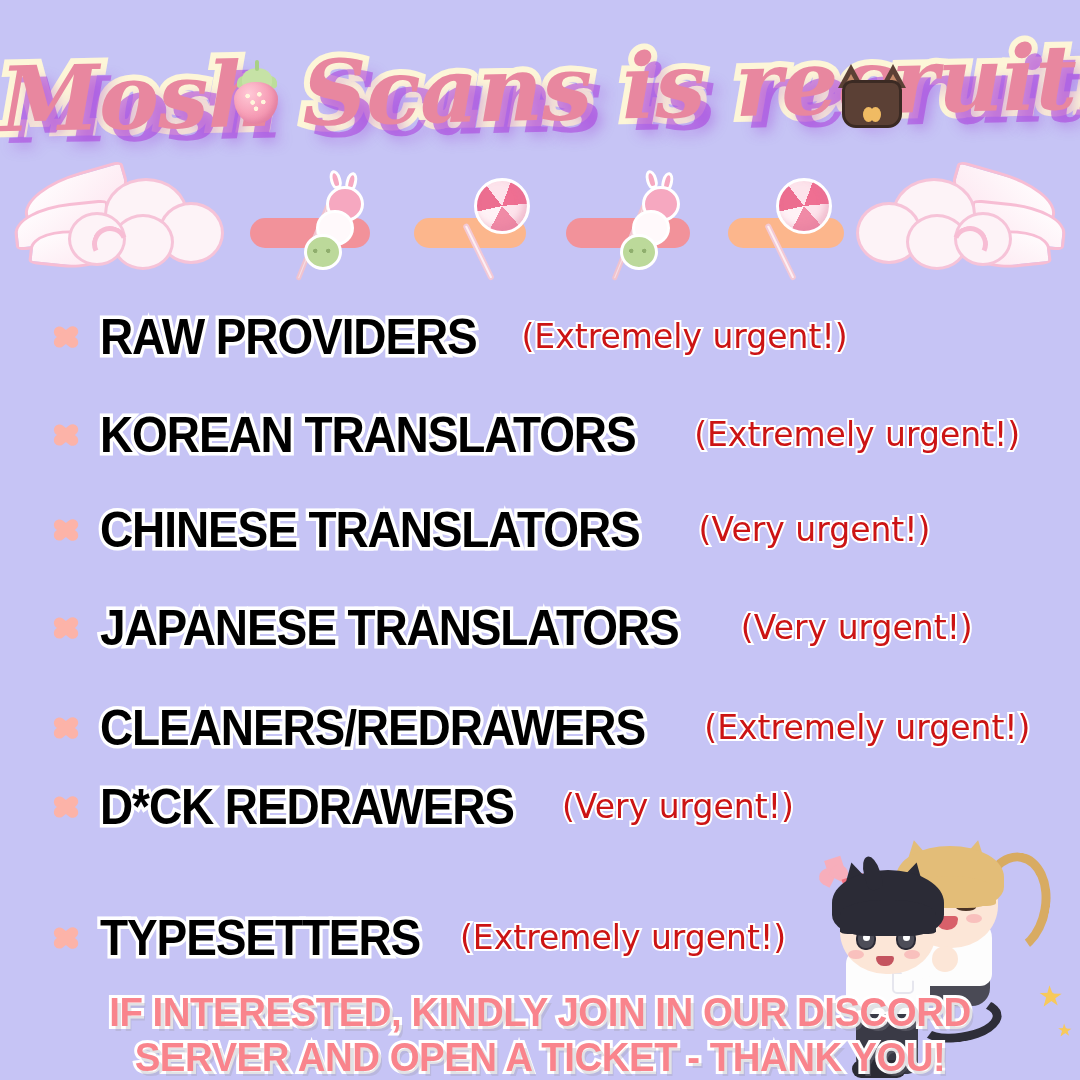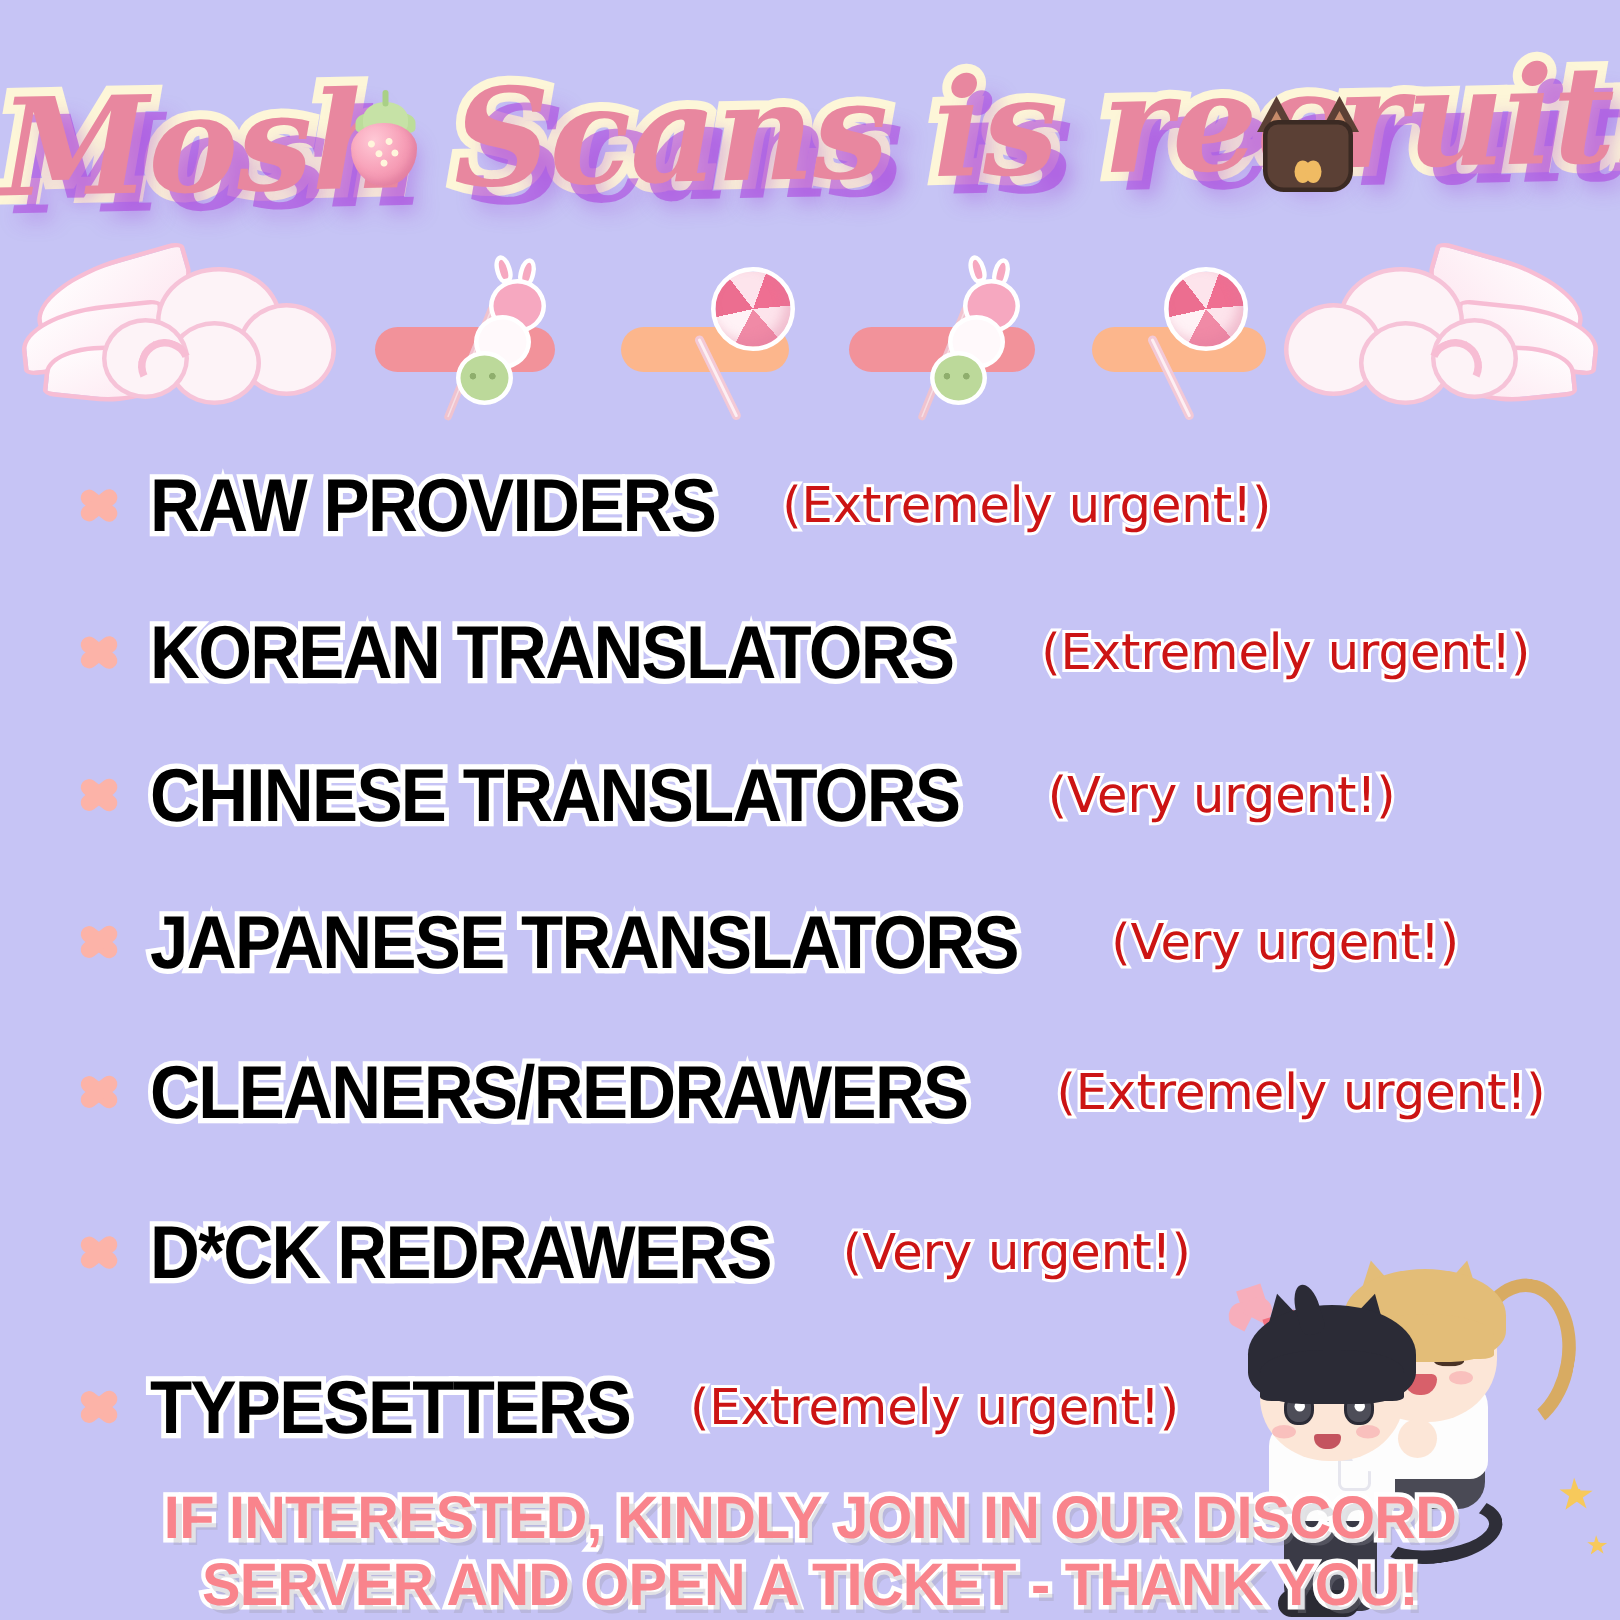--- a/index.html
+++ b/index.html
@@ -472,21 +472,21 @@
     <span class="role-title">JAPANESE TRANSLATORS</span>
     <span class="role-tag">(Very urgent!)</span>
   </div>
 
   <div class="role-row" style="top:395px">
     <span class="chevron"></span>
     <span class="role-title">CLEANERS/REDRAWERS</span>
     <span class="role-tag">(Extremely urgent!)</span>
   </div>
 
-  <div class="role-row" style="top:502px">
+  <div class="role-row" style="top:474px">
     <span class="chevron"></span>
     <span class="role-title">D*CK REDRAWERS</span>
     <span class="role-tag">(Very urgent!)</span>
   </div>
 
   <div class="role-row" style="top:605px">
     <span class="chevron"></span>
     <span class="role-title">TYPESETTERS</span>
     <span class="role-tag">(Extremely urgent!)</span>
   </div>

